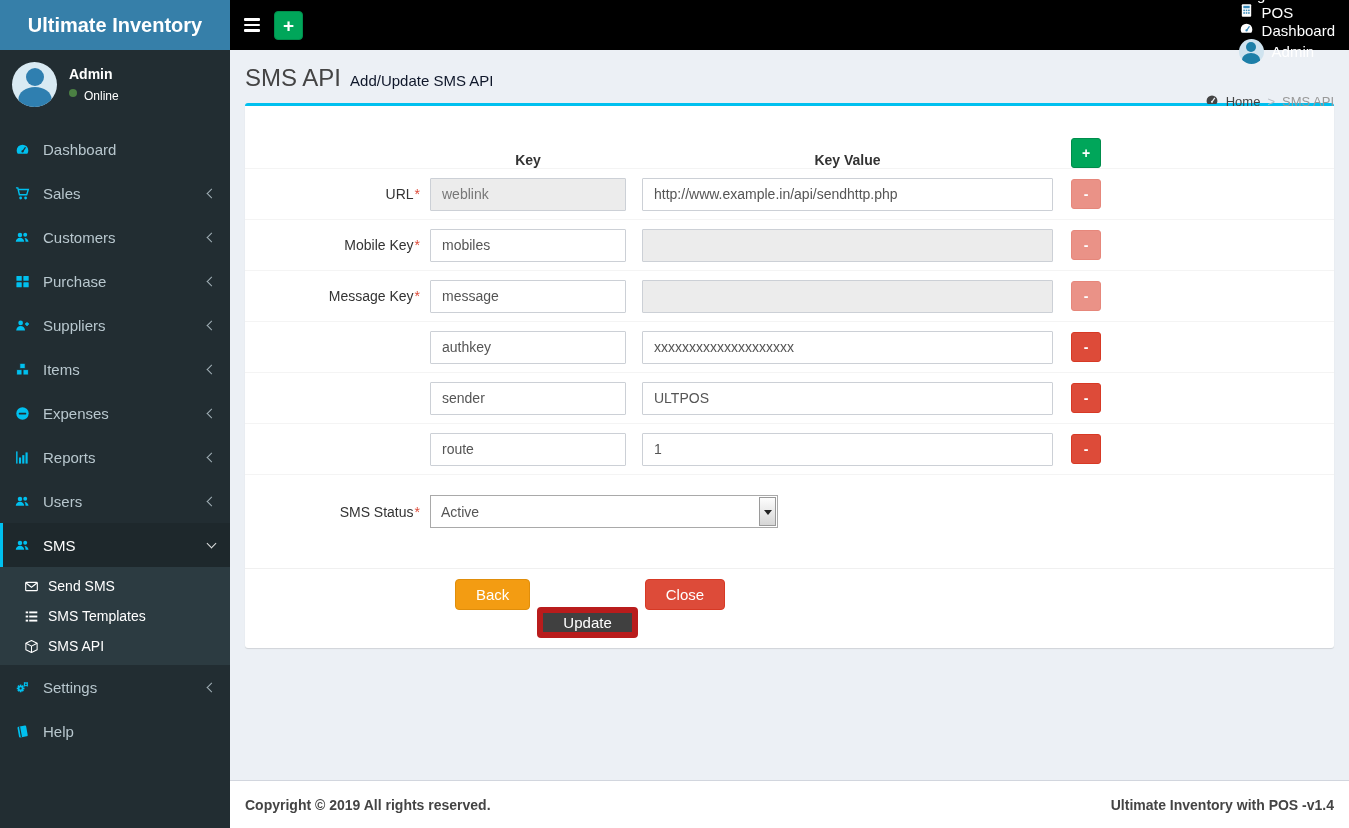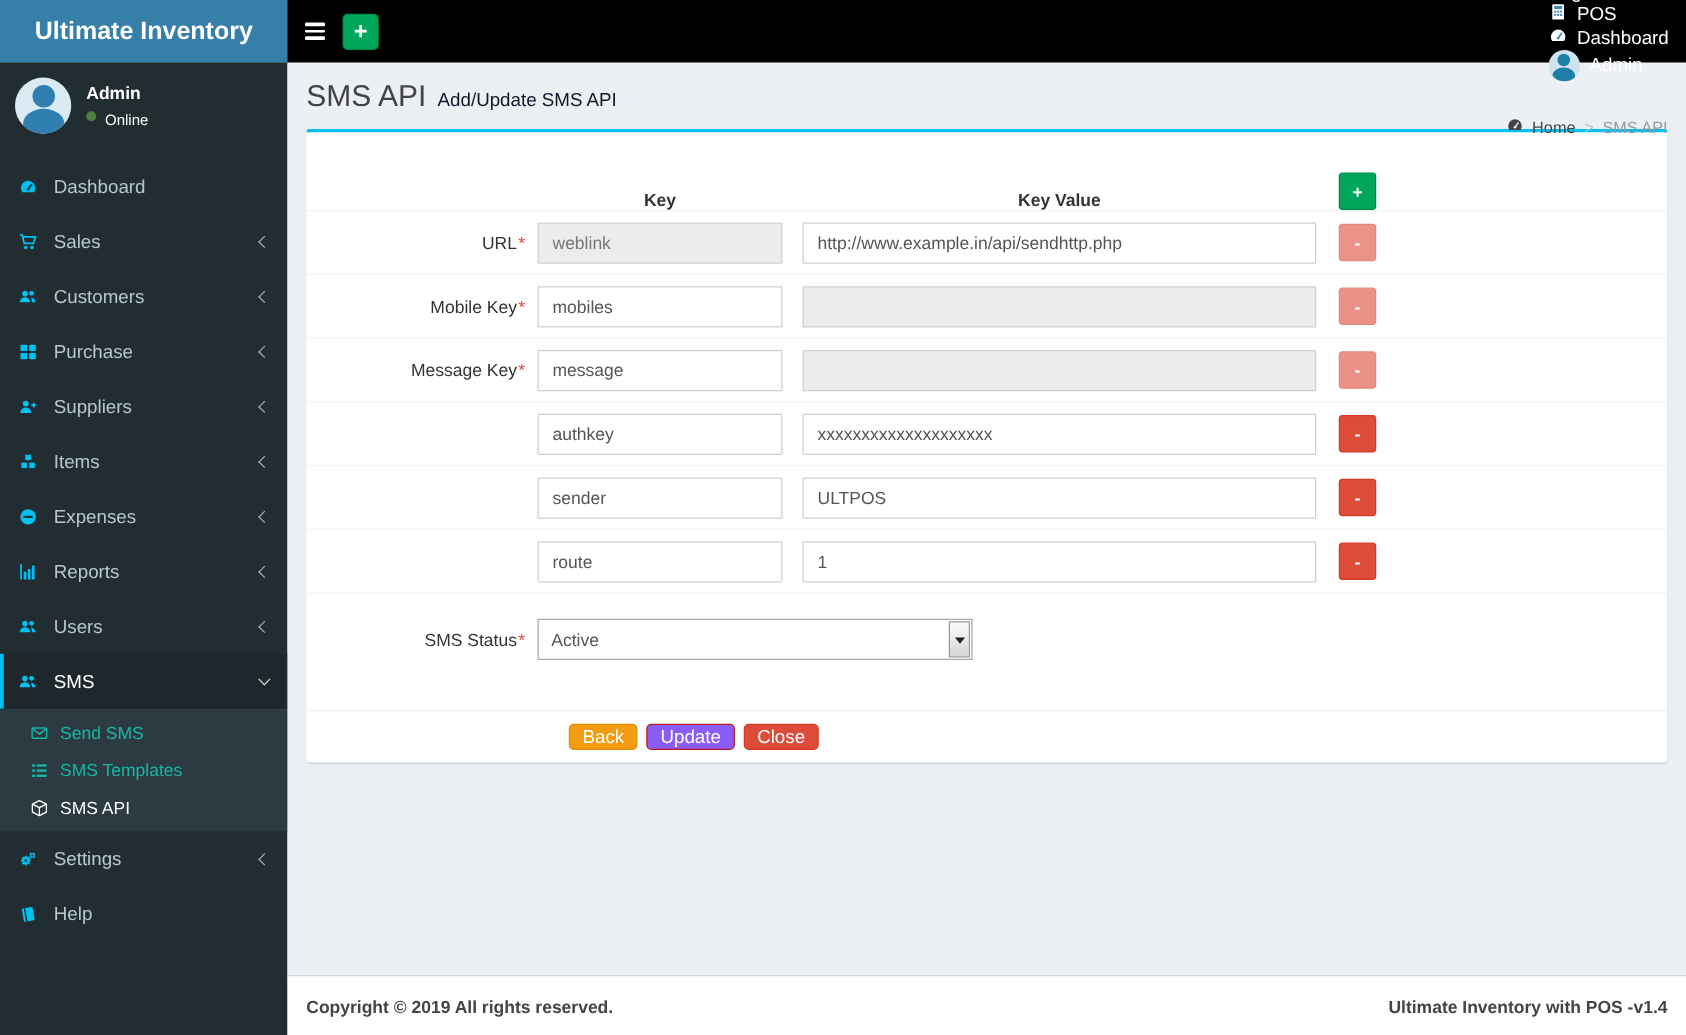--- a/index.html
+++ b/index.html
@@ -41,21 +41,21 @@
                border-left:3px solid transparent; color:#b8c7ce; cursor:pointer; }
   .menu-item .mi-icon { width:28px; color:#00c0ef; display:flex; align-items:center; }
   .menu-item svg, .submenu-item svg { width:15px; height:15px; }
   .menu-item.active { background:#1e282c; border-left-color:#00c0ef; color:#fff; }
   .chev { width:7px; height:7px; border-style:solid; border-color:currentColor; border-width:0 1.5px 1.5px 0;
           display:inline-block; margin-left:auto; opacity:.85; }
   .chev.left { transform:rotate(135deg); }
   .chev.down { transform:rotate(45deg); margin-top:-3px; }
   .submenu { list-style:none; background:#2c3b41; padding:4px 0; }
   .submenu-item { height:30px; display:flex; align-items:center; gap:9px; padding-left:24px;
-                  color:#14b8a6; font-size:14px; cursor:pointer; }
+                  color:#ffffff; font-size:14px; cursor:pointer; }
   .submenu-item .mi-icon { display:flex; align-items:center; color:inherit; }
   .submenu-item.active { color:#fff; }
 
   
   .content { position:absolute; top:50px; left:230px; right:0; bottom:48px; background:#ecf0f5; --cut:#ecf0f5; overflow:hidden; }
   .content-header { position:relative; padding:14px 15px 8px; }
   .page-title { font-size:24px; font-weight:normal; color:#444; display:flex; align-items:baseline; gap:9px; }
   .page-subtitle { font-size:15px; color:#0f172a; }
   .breadcrumb { position:absolute; right:15px; top:23px; display:flex; align-items:center; gap:7px;
                 font-size:13px; color:#444;margin-top:20px; }
@@ -86,23 +86,23 @@
 
   .status-row { display:flex; align-items:center; padding:20px 0 26px; }
   .select-wrap { width:348px; margin-left:10px; position:relative; }
   .select-wrap select { width:100%; height:33px; border:1px solid #a9a9a9; background:#fff; color:#555;
                         font-size:14px; padding:0 26px 0 10px; appearance:none; -webkit-appearance:none; border-radius:0; outline:none; }
   .sel-arrow { position:absolute; top:2px; right:2px; bottom:2px; width:17px; border:1px solid #9a9a9a;
                background:linear-gradient(#fdfdfd,#d6d6d6); display:flex; align-items:center; justify-content:center; pointer-events:none; }
   .sel-arrow::after { content:""; border:4px solid transparent; border-top:5px solid #222; margin-top:5px; }
 
   .box-footer { border-top:1px solid #f0f0f0; padding:10px 0 10px 210px; display:flex; gap:7px; }
-  .btn { height:21px; padding:0 10px; font-size:15px; color:#fff; border-radius:4px; cursor:pointer; }
+  .btn { height:31px; padding:0 20px; font-size:15px; color:#fff; border-radius:4px; cursor:pointer; }
   .btn.orange { background:#f39c12; border:1px solid #e08e0b; }
-  .btn.green  { background:#8b5cf6; border:1px solid #b91c1c; }
+  .btn.green  { background:#404040; border:6px solid #b91c1c;margin-top:28px; }
   .btn.red    { background:#dd4b39; border:1px solid #d73925; }
 
   
   .main-footer { position:absolute; left:230px; right:0; bottom:0; height:48px; background:#fff;
                  border-top:1px solid #d2d6de; display:flex; align-items:center; justify-content:space-between;
                  padding:0 15px; font-size:14px; font-weight:bold; color:#444; }
 </style>
 </head>
 <body>
 

